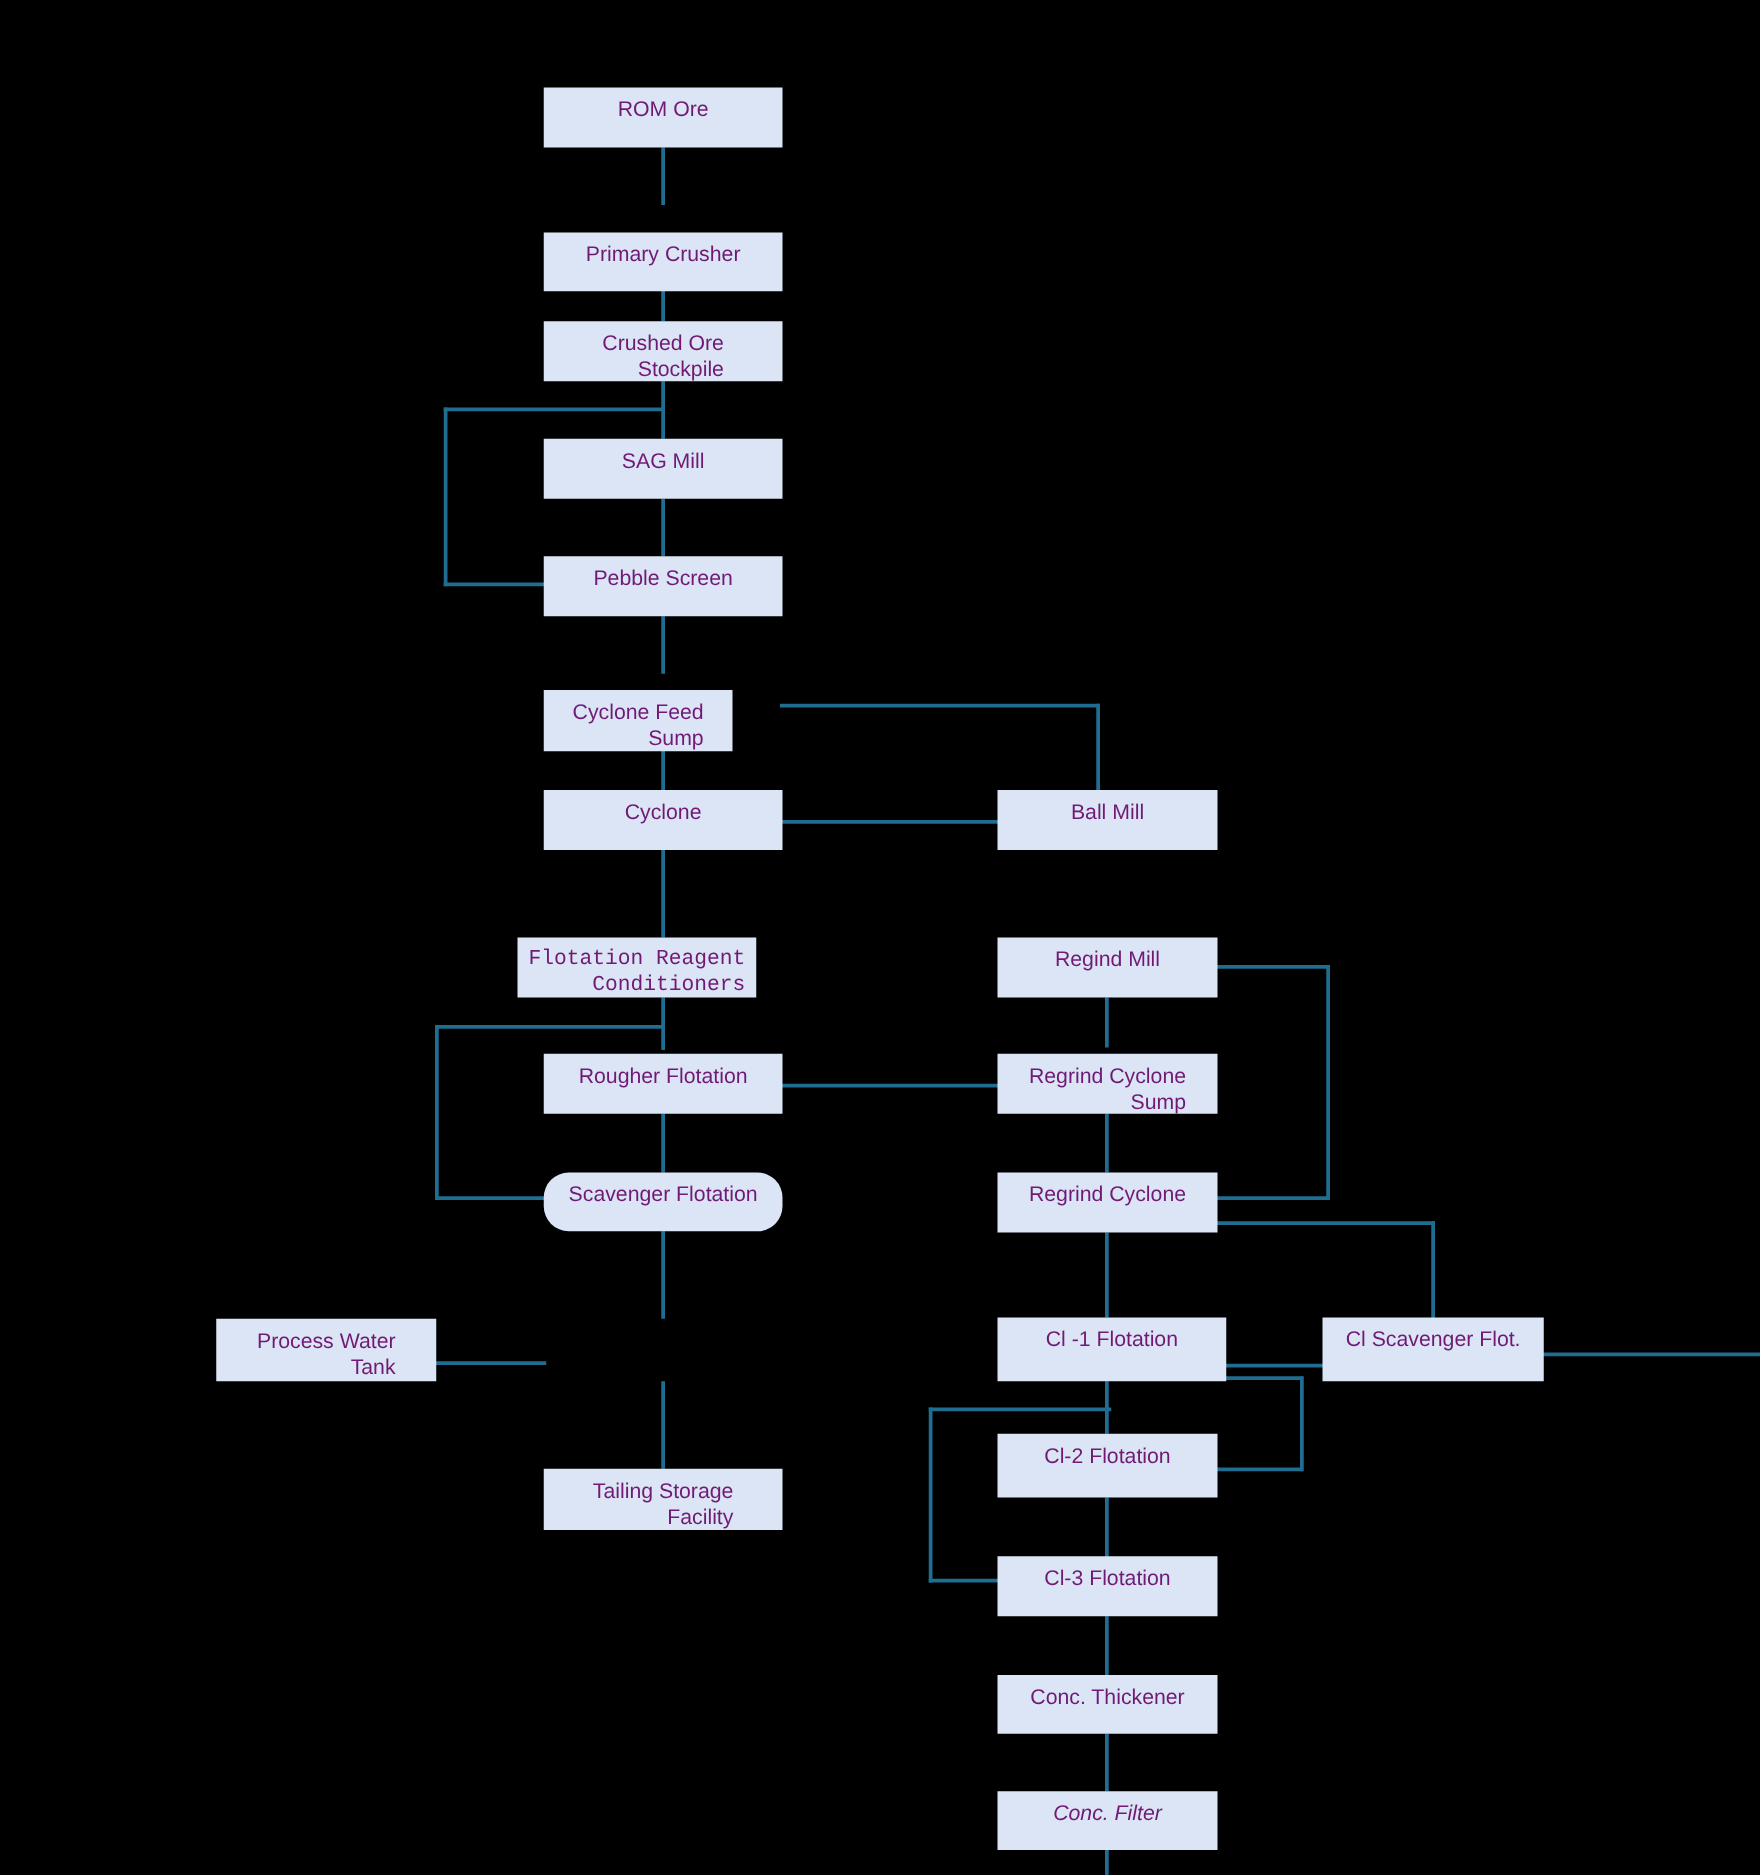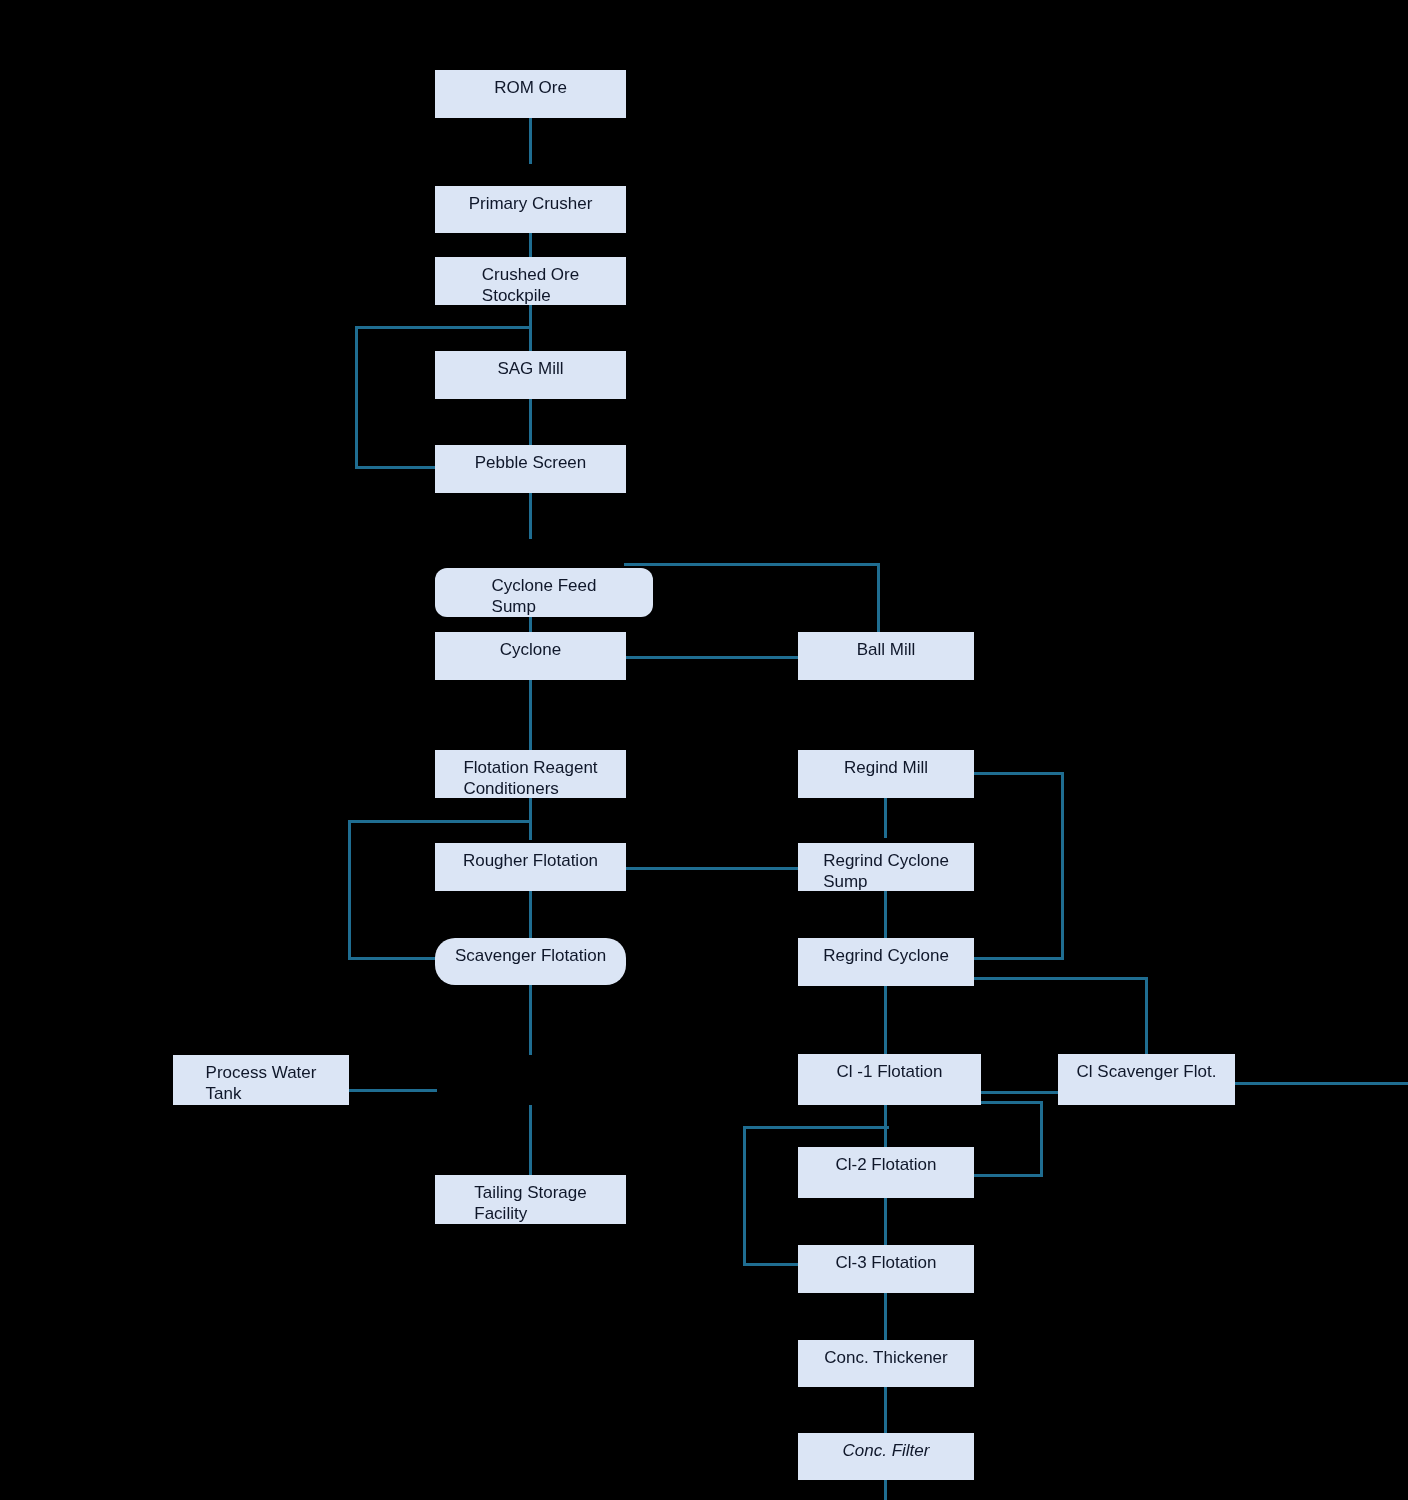--- a/index.html
+++ b/index.html
@@ -11,24 +11,24 @@
     position: relative;
     width: 1408px;
     height: 1500px;
     background: #000000;
     overflow: hidden;
     font-family: "Liberation Sans", sans-serif;
   }
   .node {
     position: absolute;
     background: #dbe5f5;
-    color: #0f172a;
+    color: #701a75;
     font-size: 17px;
     line-height: 21px;
-    text-align: left;
+    text-align: right;
     display: flex;
     align-items: flex-start;
     justify-content: center;
     padding-top: 7px;
     box-sizing: border-box;
     white-space: pre-line;
     z-index: 5;
   }
   .edge {
     position: absolute;
@@ -121,28 +121,28 @@
 
   <div class="node" style="left:435px; top:164px; width:191px; height:47px;margin-top:22px;">Primary Crusher</div>
 
   <div class="node" style="left:435px; top:257px; width:191px; height:48px;">Crushed Ore
 Stockpile</div>
 
   <div class="node" style="left:435px; top:351px; width:191px; height:48px;">SAG Mill</div>
 
   <div class="node" style="left:435px; top:445px; width:191px; height:48px;">Pebble Screen</div>
 
-  <div class="node" style="left:435px; top:568px; width:218px; height:49px;border-radius:12px;">Cyclone Feed
+  <div class="node" style="left:435px; top:552px; width:151px; height:49px;">Cyclone Feed
 Sump</div>
 
   <div class="node" style="left:435px; top:632px; width:191px; height:48px;">Cyclone</div>
 
   <div class="node" style="left:798px; top:632px; width:176px; height:48px;">Ball  Mill</div>
 
-  <div class="node" style="left:435px; top:750px; width:191px; height:48px;">Flotation  Reagent
+  <div class="node" style="left:414px; top:750px; width:191px; height:48px;font-family:Liberation Mono, monospace;">Flotation  Reagent
 Conditioners</div>
 
   <div class="node" style="left:798px; top:750px; width:176px; height:48px;">Regind Mill</div>
 
   <div class="node" style="left:435px; top:843px; width:191px; height:48px;">Rougher Flotation</div>
 
   <div class="node" style="left:798px; top:843px; width:176px; height:48px;">Regrind Cyclone
 Sump</div>
 
   <div class="node" style="left:435px; top:938px; width:191px; height:47px;border-radius:20px;">Scavenger Flotation</div>

